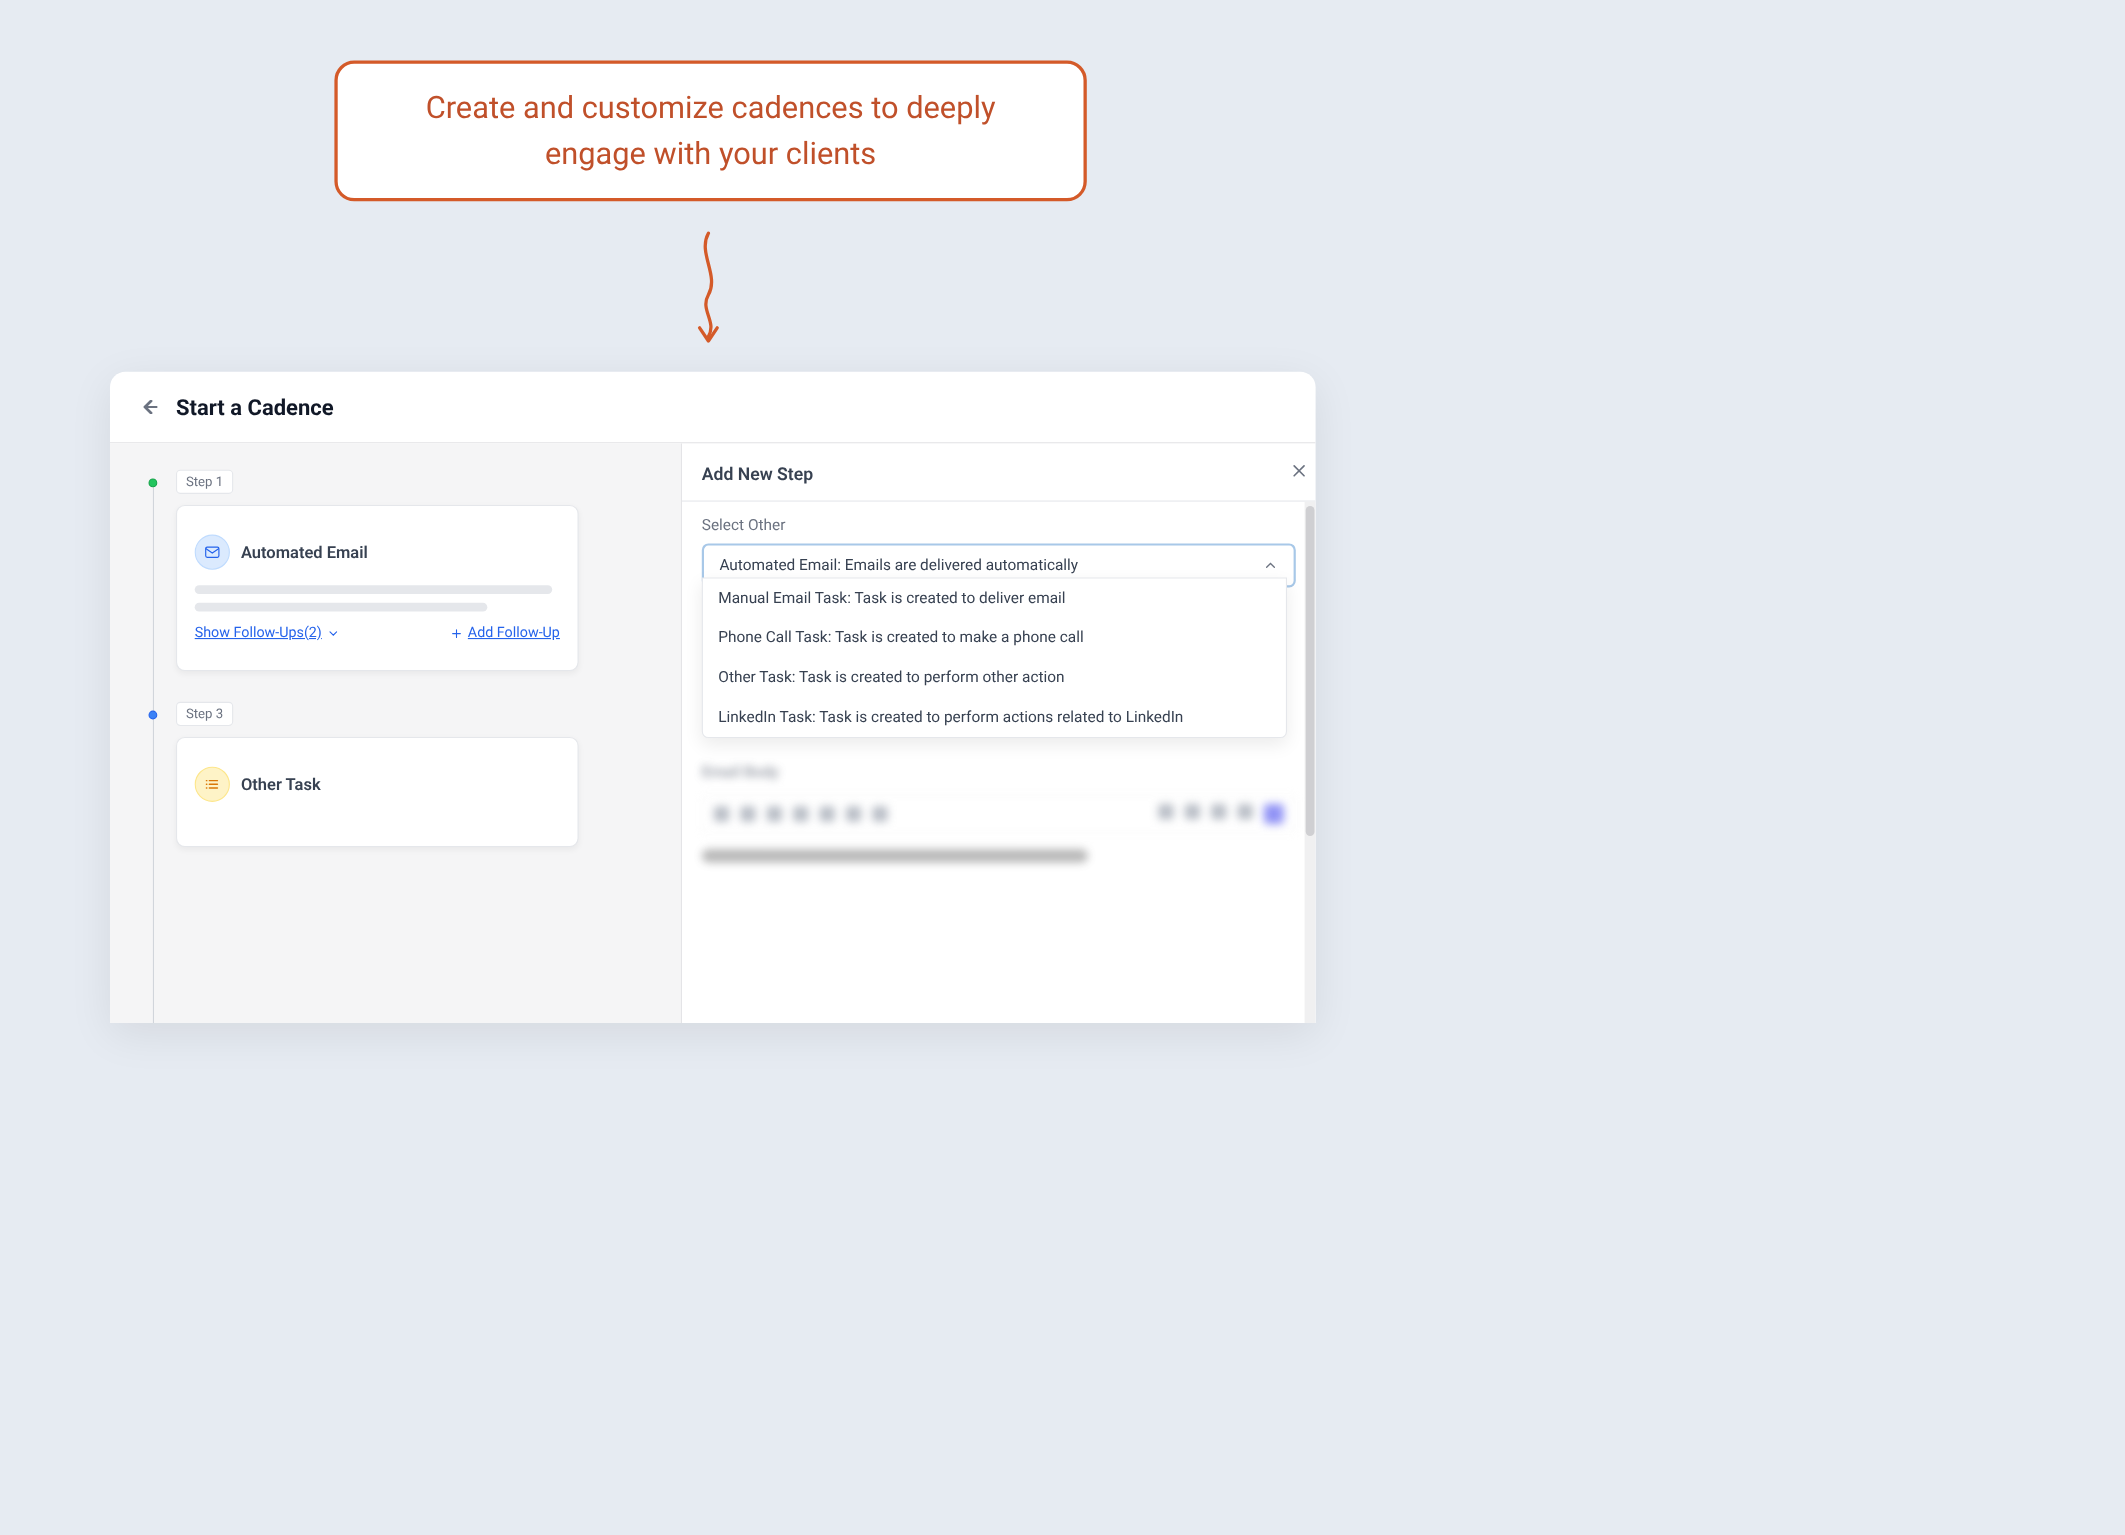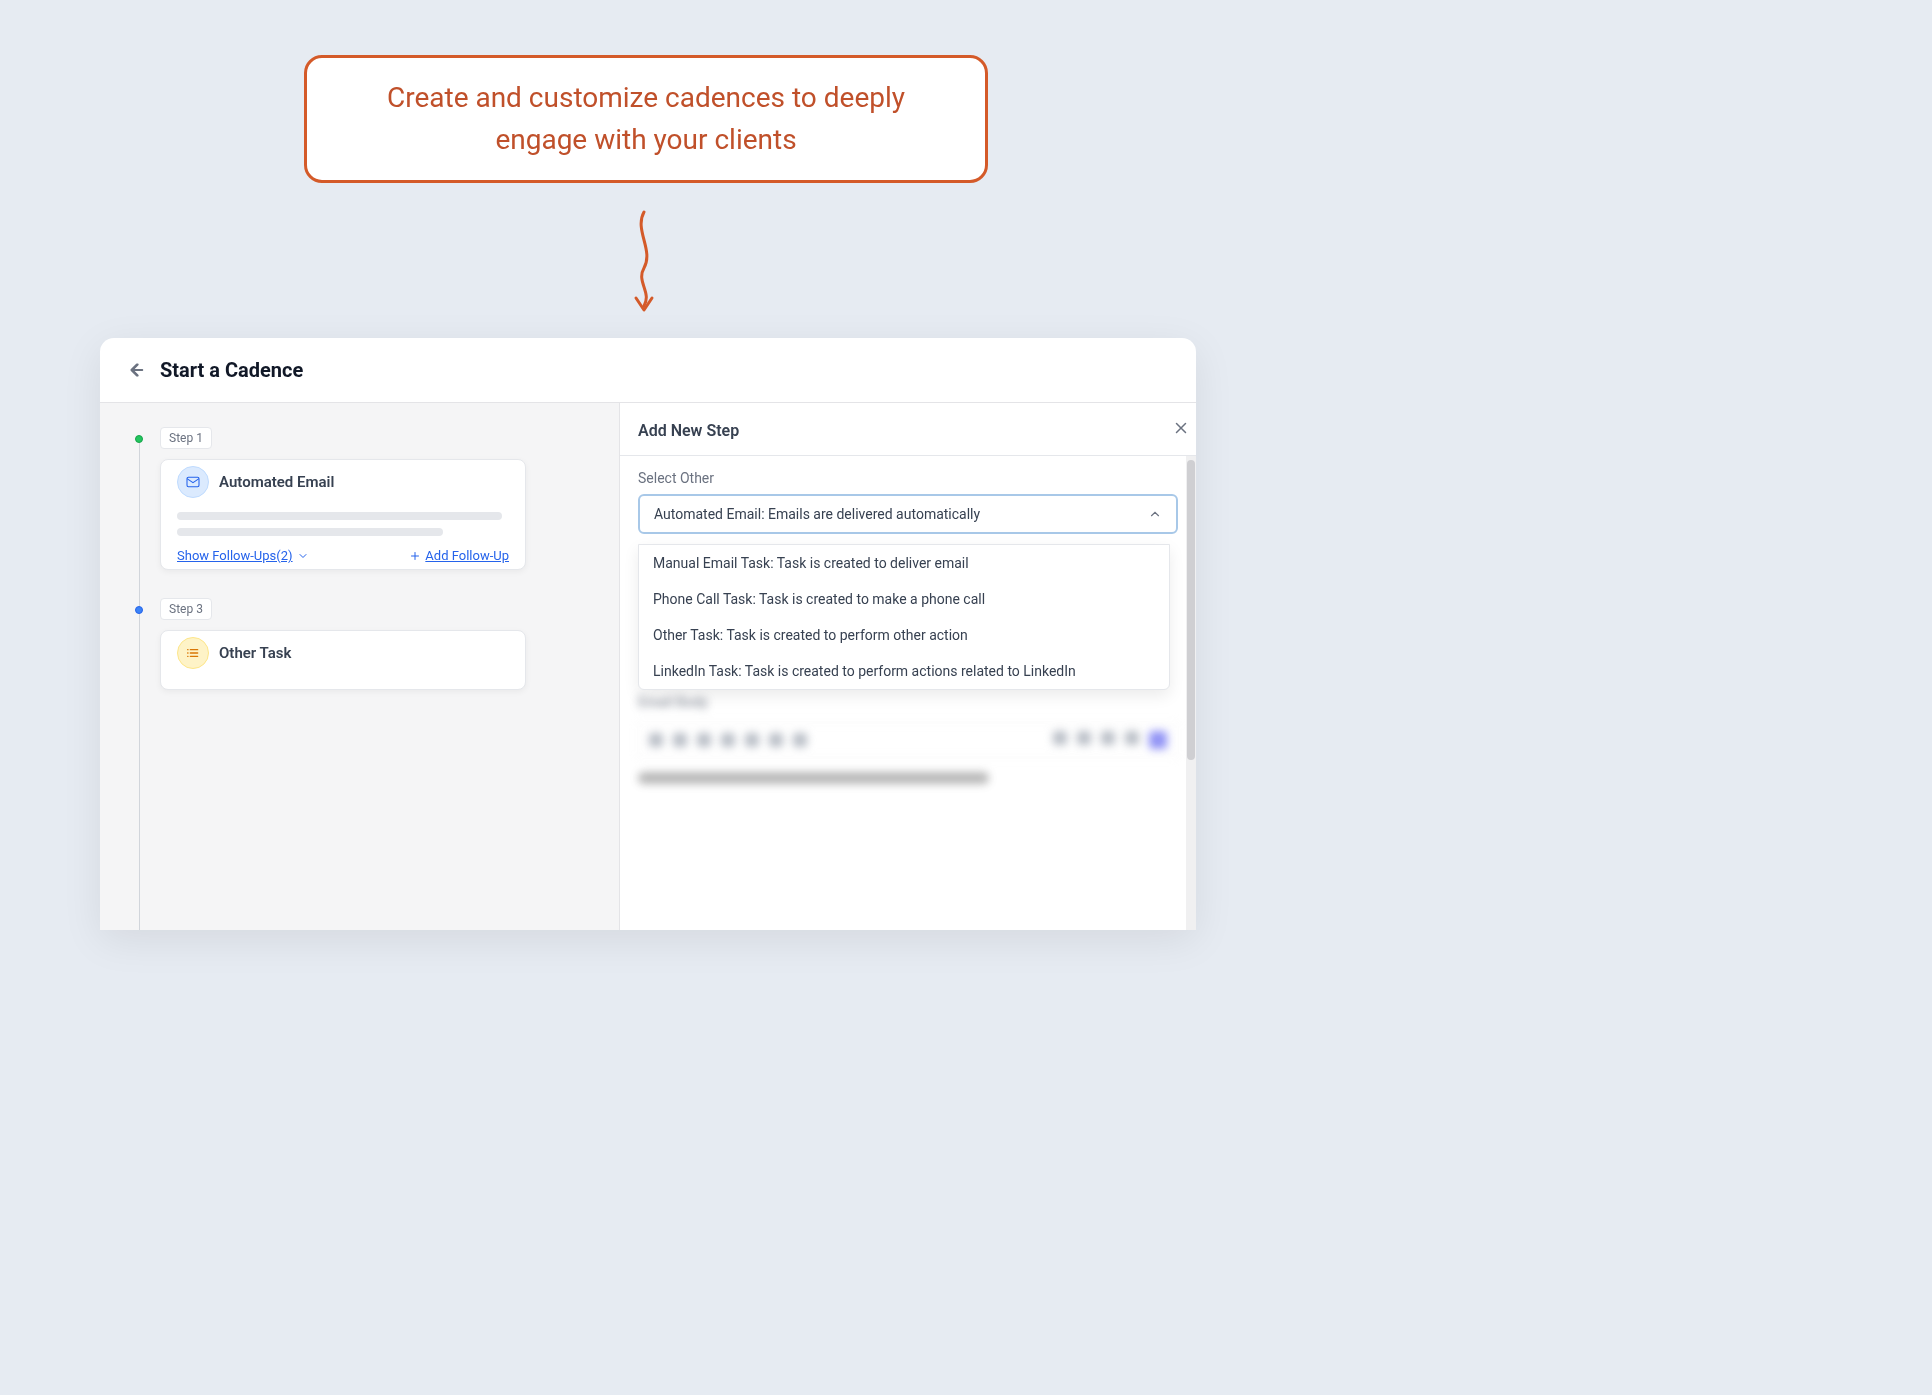--- a/index.html
+++ b/index.html
@@ -123,21 +123,21 @@
   color: #6b7280;
   padding: 3px 8px;
   margin-bottom: 10px;
 }
 .step-card {
   margin-left: 30px;
   background: #fff;
   border: 1px solid #e5e7eb;
   border-radius: 8px;
   box-shadow: 0 2px 6px rgba(0,0,0,0.05);
-  padding: 6px 16px;
+  padding: 26px 16px;
   width: 366px;
 }
 .card-head {
   display: flex;
   align-items: center;
   gap: 10px;
   margin-bottom: 14px;
 }
 .icon-circle {
   width: 32px;
@@ -242,21 +242,21 @@
   cursor:pointer;
 }
 .select-val {
   font-size: 14px;
   color: #374151;
 }
 .dropdown {
   position: absolute;
   left: 18px;
   right: 26px;
-  top: 88px;
+  top: 69px;
   background: #fff;
   border: 1px solid #e5e7eb;
   border-radius: 0 0 6px 6px;
   box-shadow: 0 6px 16px rgba(0,0,0,0.08);
   z-index: 10;
 }
 .dd-item {
   padding: 10px 14px;
   font-size: 14px;
   color: #374151;

